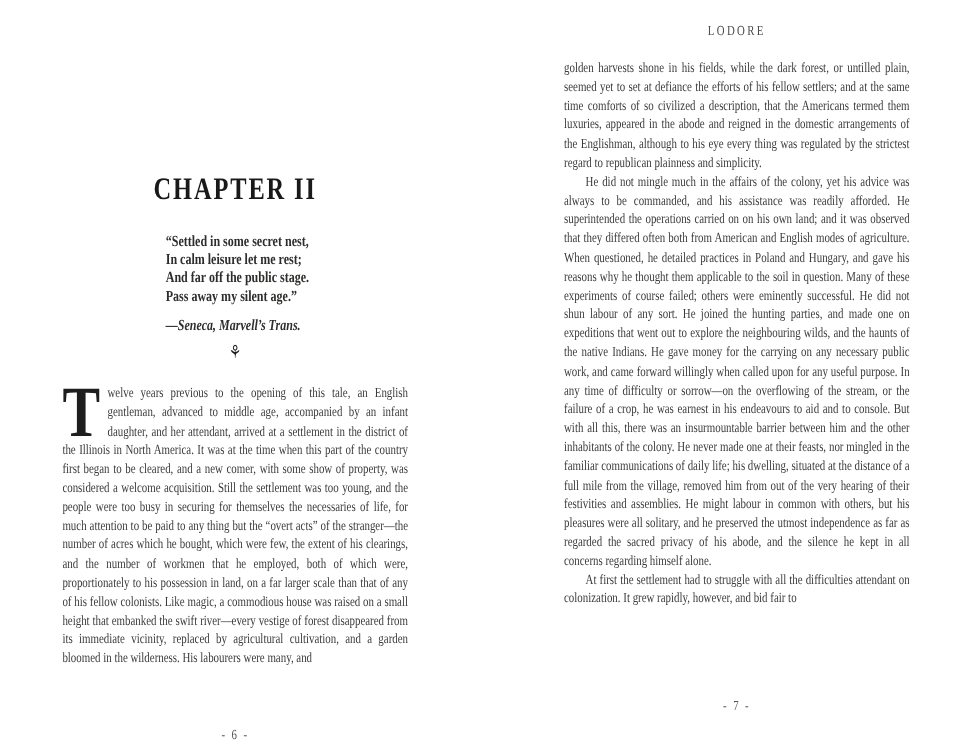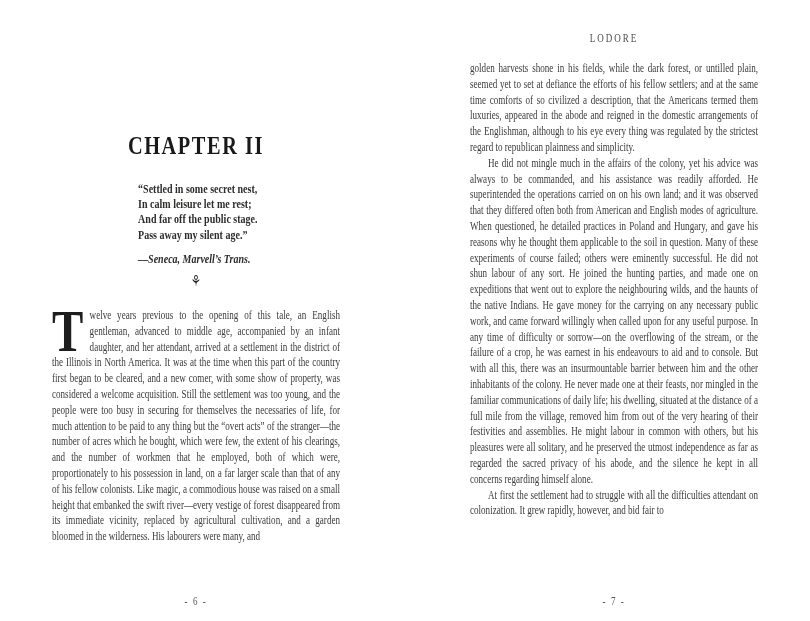--- a/index.html
+++ b/index.html
@@ -11,25 +11,25 @@
     position: relative;
     width: 810px;
     height: 621px;
     background: #ffffff;
     overflow: hidden;
     font-family: "Liberation Serif", serif;
     color: #3c3b39;
   }
   .page {
     position: absolute;
-    top: 12px;
+    top: 0;
     height: 443px;
     width: 288px;
   }
-  .page-left  { left: 52px; }
+  .page-left  { left: 52px; margin-top: 24px; }
   .page-right { left: 470px; }
   
   .page-inner {
     position: absolute;
     top: 0;
     left: 0;
     width: 368px;
     height: 621px;
     transform: scaleX(0.7826);
     transform-origin: 0 0;

